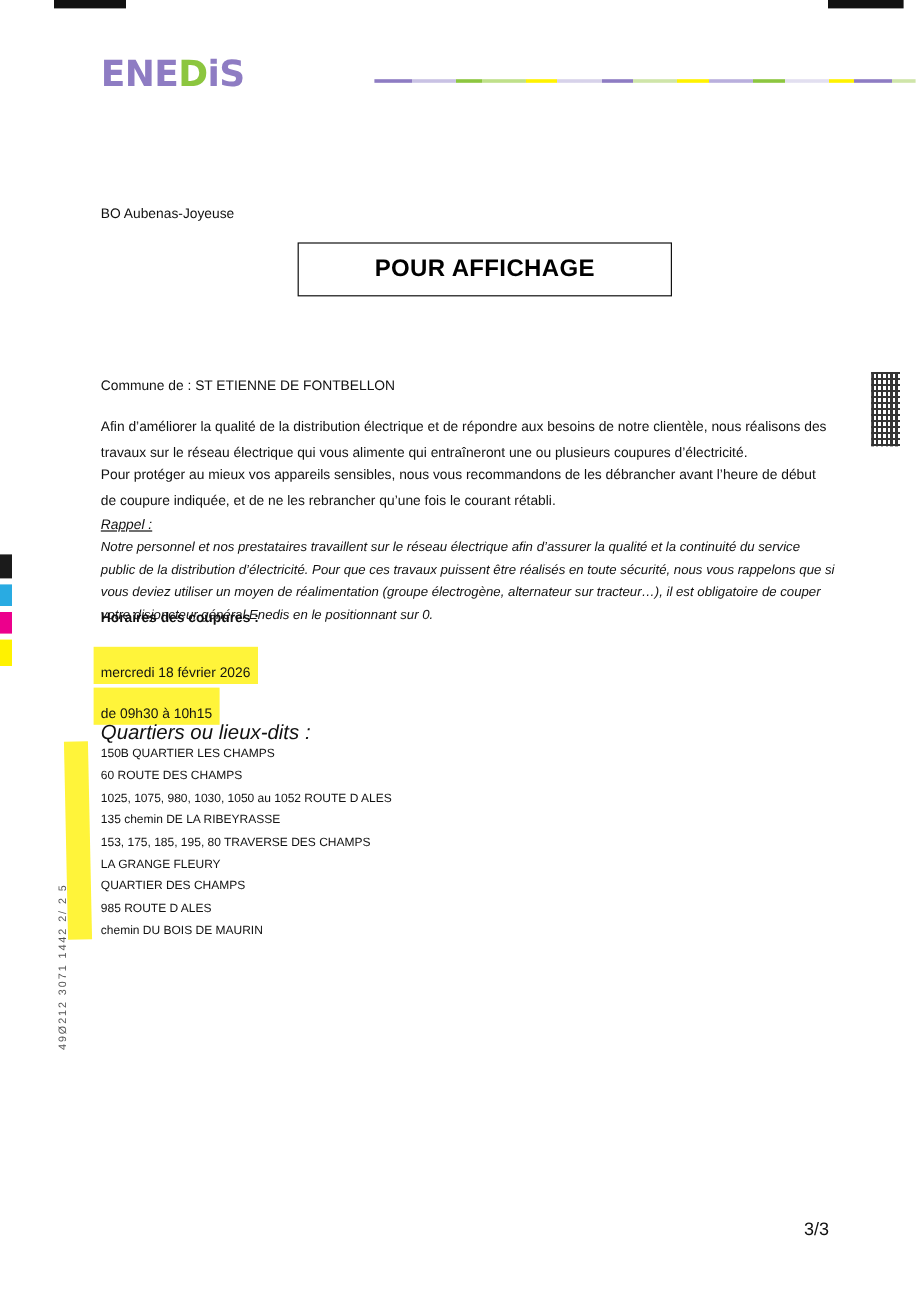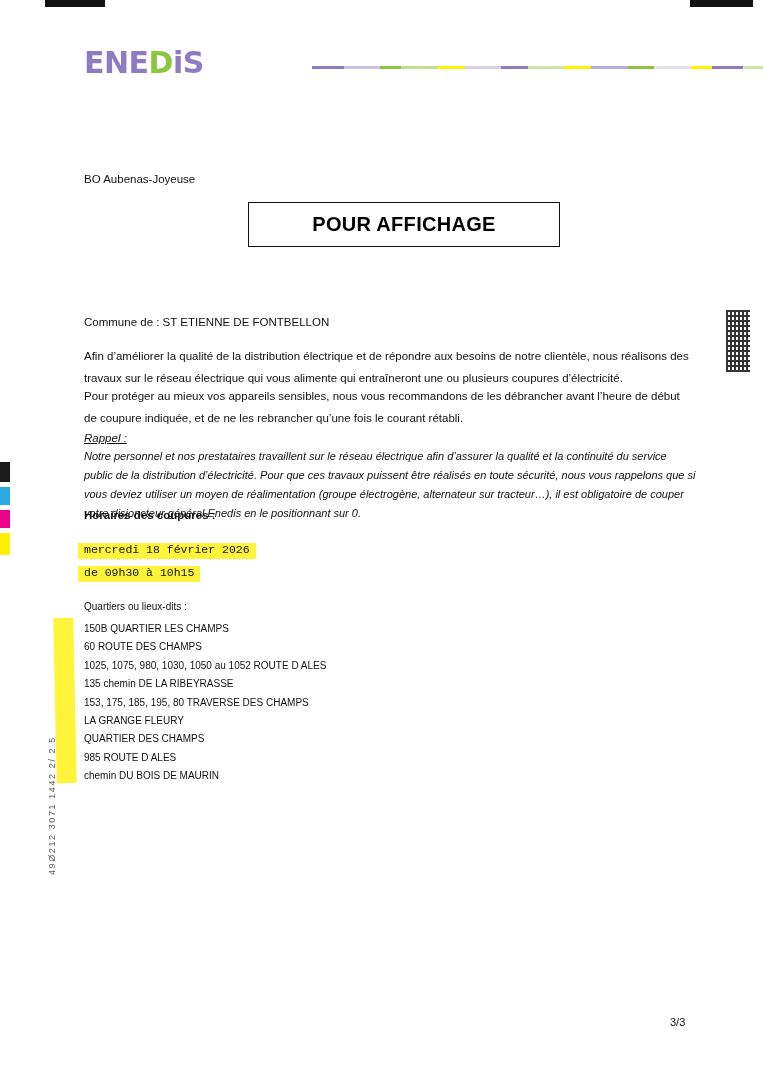--- a/index.html
+++ b/index.html
@@ -190,34 +190,34 @@
 
   
   #schedule {
     position: absolute;
     left: 78px;
     top: 539px;
   }
   #schedule .hl {
     display: inline-block;
     background: #fff43a;
-    padding: 0 6px 3px 6px;
+    padding: 16px 6px 3px 6px;
     font-size: 11.5px;
     color: #111;
     margin-bottom: 3px;
-    font-family: Liberation Mono, monospace;
   }
 
   
   #quarters-label {
     position: absolute;
     left: 84px;
     top: 601px;
-    font-size: 10px;
-    color: #111;
+    font-size: 17px;
+    color: #111;
+    font-style: italic;
   }
   #quarters-list {
     position: absolute;
     left: 84px;
     top: 620px;
     width: 560px;
   }
   #quarters-list .q-item {
     font-size: 10px;
     line-height: 18.4px;
@@ -246,21 +246,21 @@
       repeating-linear-gradient(90deg, #111 0 2px, transparent 2px 4px),
       repeating-linear-gradient(0deg, #111 0 2px, transparent 2px 5px),
       #fff;
     opacity: 0.85;
   }
 
   #page-number {
     position: absolute;
     left: 670px;
     top: 1016px;
-    font-size: 11px;
+    font-size: 15px;
     color: #111;
   }
 </style>
 </head>
 <body>
 
 <div id="page">
 
   <div class="scan-bar" id="scan-bar-left"></div>
   <div class="scan-bar" id="scan-bar-right"></div>

